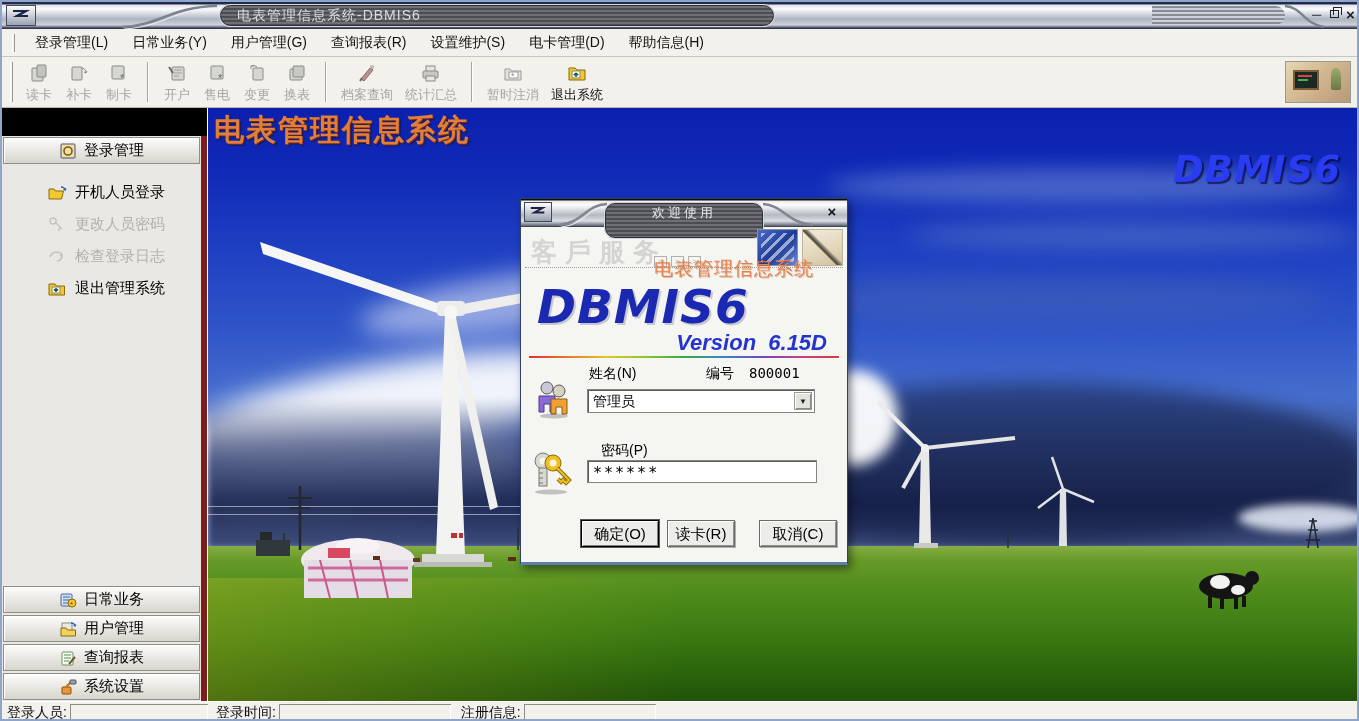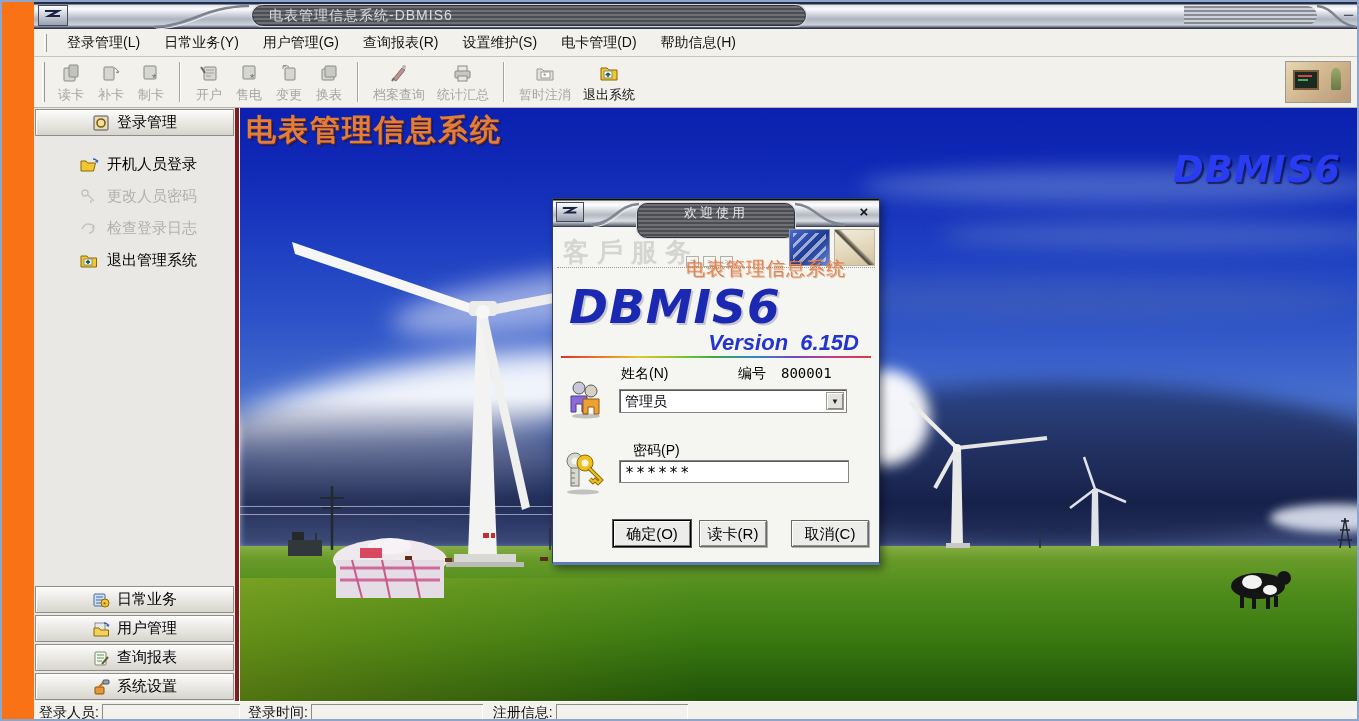--- a/index.html
+++ b/index.html
@@ -1,17 +1,17 @@
 <!DOCTYPE html>
 <html><head>
 <meta charset="utf-8">
 <style>
   * { margin:0; padding:0; box-sizing:border-box; }
   body { font-family:"Liberation Sans","DejaVu Sans",sans-serif; background:#c0c8d8; }
-  .window { position:relative; width:1359px; height:721px; background:#f97316; border:2px solid #8ea6cc; overflow:hidden;padding-left:32px; }
+  .window { position:relative; width:1359px; height:721px; background:#000000; border:2px solid #8ea6cc; overflow:hidden; }
 
   
   .titlebar { position:relative; height:27px;
     background:linear-gradient(180deg,#232c46 0,#232c46 2px,#dfe3ea 3px,#fbfcfe 7px,#aeb4c0 17px,#cdd2da 23px,#3a4258 26px,#232c46 27px); }
   .logo-chip { position:absolute; left:4px; top:3px; width:30px; height:21px;
     background:linear-gradient(180deg,#fdfdfd,#9aa2b2); border:1px solid #444c60; display:flex; align-items:center; justify-content:center; }
   .title-pill { position:absolute; left:218px; top:3px; width:554px; height:21px; border-radius:11px;
     background:repeating-linear-gradient(180deg,#6e7075 0 2px,#4b4d52 2px 4px); border:1px solid #2e3038;
     box-shadow:0 0 0 1px #d4d8de; color:#d9dce0; font-size:14px; line-height:19px; padding-left:16px; letter-spacing:1px; }
   .tb-stripes { position:absolute; left:1150px; top:4px; width:133px; height:19px; border-radius:0 10px 10px 0;
@@ -37,21 +37,21 @@
   .tool-item .tlabel { font-size:13px; margin-top:1px; color:#111; white-space:nowrap; }
   .tool-item.disabled .tlabel { color:#a6a6a2; }
   .tool-thumb { position:absolute; right:6px; top:4px; width:66px; height:42px; border:1px solid #9a9890; background:linear-gradient(135deg,#e6d6b4 0%,#d2b890 45%,#b89878 100%); overflow:hidden; }
   .tool-thumb .screen { position:absolute; left:7px; top:8px; width:26px; height:20px; background:#1a2a22; border:2px solid #7a5c38; }
   .tool-thumb .screen i { position:absolute; left:3px; top:3px; width:14px; height:2px; background:#d04848; }
   .tool-thumb .screen b { position:absolute; left:3px; top:7px; width:10px; height:2px; background:#48b058; }
   .tool-thumb .plant { position:absolute; right:9px; top:6px; width:10px; height:22px; background:linear-gradient(180deg,#9aa86a,#6a7a44); border-radius:40% 40% 10% 10%; }
 
   
   .content { display:flex; height:593px; }
-  .sidebar { width:205px; background:#e9e8e4; border-right:4px solid #7f1d1d; display:flex; flex-direction:column; padding:1px; }
+  .sidebar { width:205px; background:#e9e8e4; border-right:6px solid #7f1d1d; display:flex; flex-direction:column; padding:1px;margin-top:28px; }
   .side-header { height:27px; flex:0 0 27px; background:linear-gradient(180deg,#fcfcfb,#d7d5cd); border:1px solid #8f8d85;
     box-shadow:inset 1px 1px 0 #ffffff; display:flex; align-items:center; justify-content:center; gap:7px; font-size:15px; color:#000; }
   .side-items { padding-top:12px;font-family:Liberation Serif, serif; }
   .side-item { height:32px; display:flex; align-items:center; gap:8px; padding-left:44px; font-size:15px; color:#000; }
   .side-item.disabled { color:#b2b0ac; }
   .side-bottom { margin-top:auto; }
   .side-bottom .side-header { margin-top:2px; }
 
   
   .photo { position:relative; flex:1; overflow:hidden; border-left:1px solid #fff;

